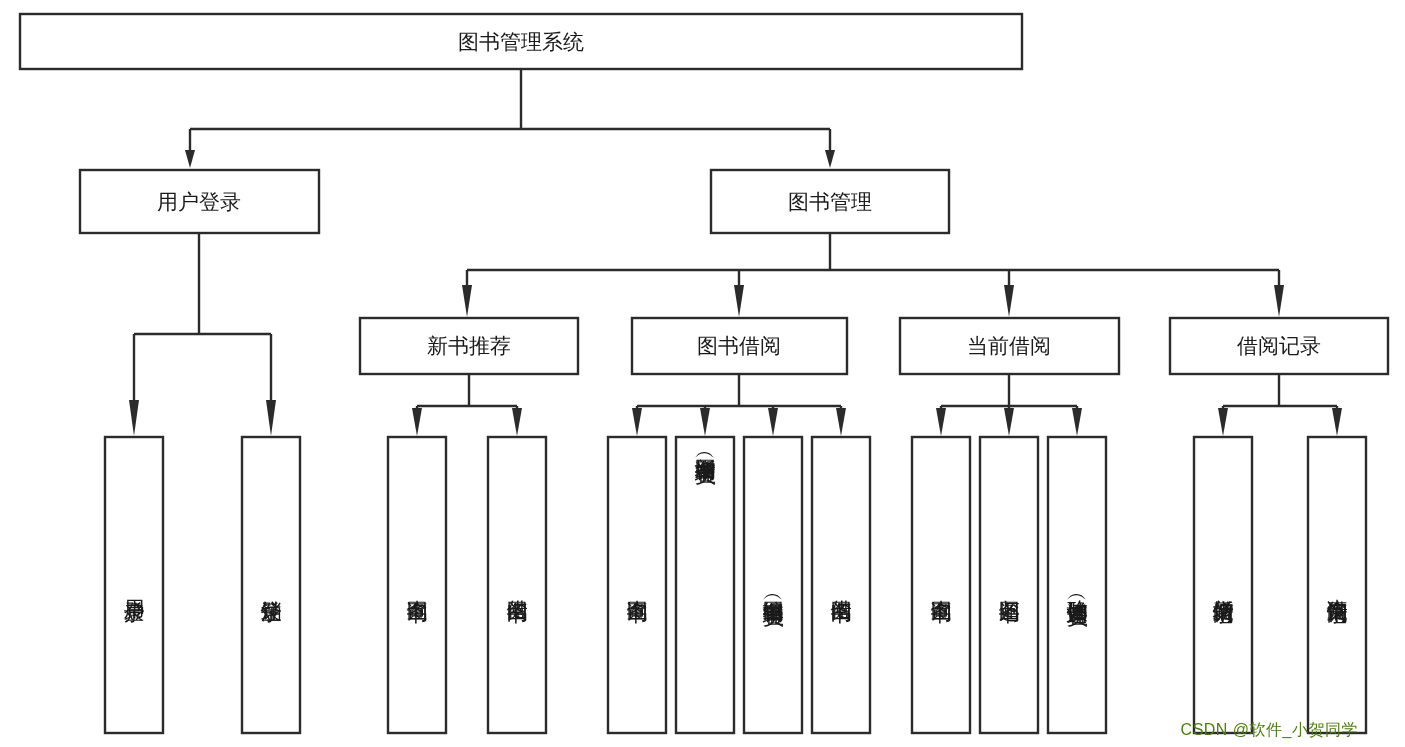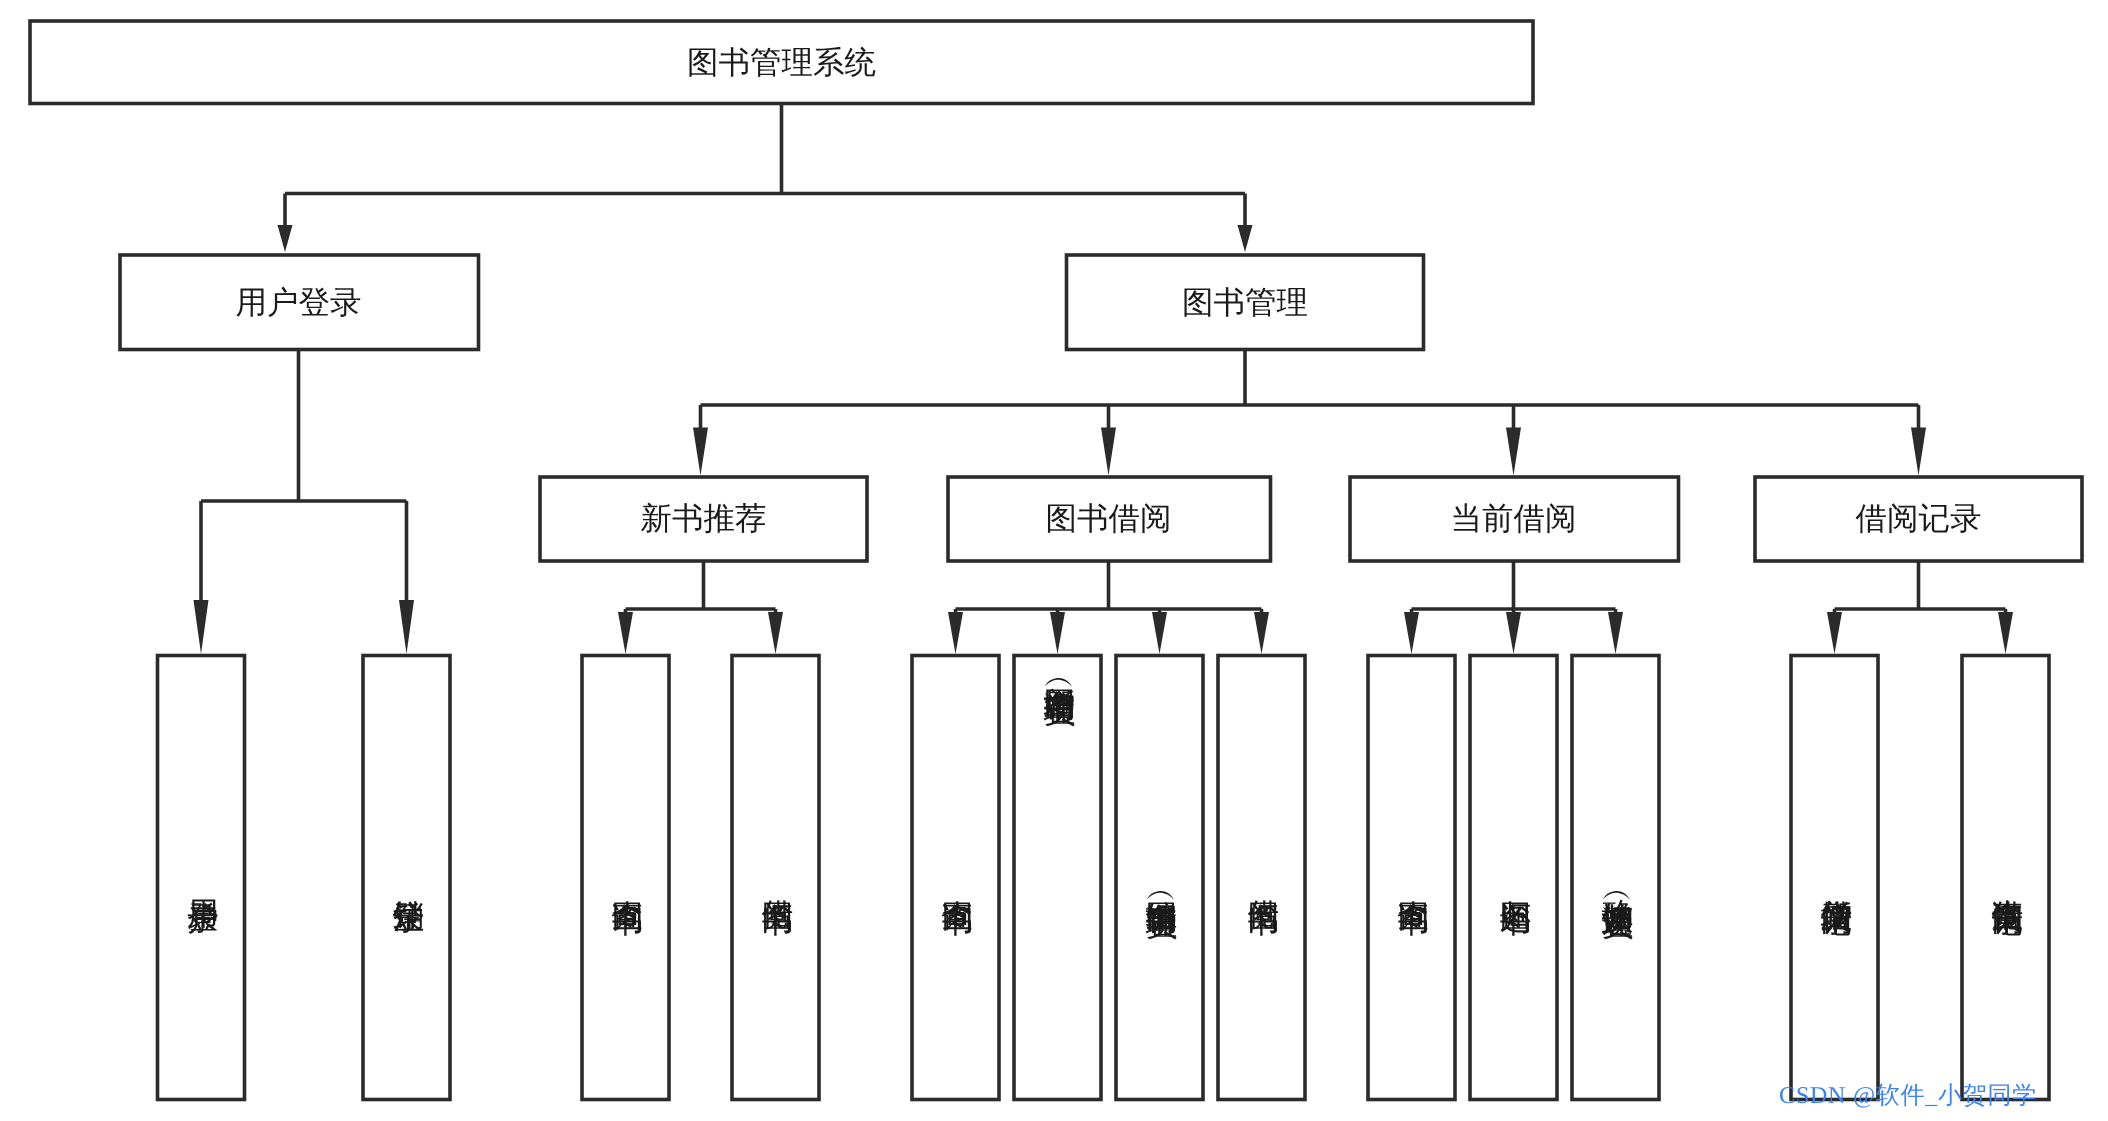--- a/index.html
+++ b/index.html
@@ -58,23 +58,23 @@
     color: #1a1a1a;
     letter-spacing: 1px;
     text-align: center;
     white-space: nowrap;
     pointer-events: none;
   }
   .watermark {
     position: absolute;
     right: 8px;
     bottom: 6px;
-    font-family: Liberation Serif, serif;
+    font-family: Liberation Sans, sans-serif;
     font-size: 16px;
-    color: #3b82f6;
+    color: #4d7c0f;
     letter-spacing: 0.5px;
     white-space: nowrap;
     text-align: right;
   }
 </style>
 </head>
 <body>
 
 <div id="diagram-root">
 

